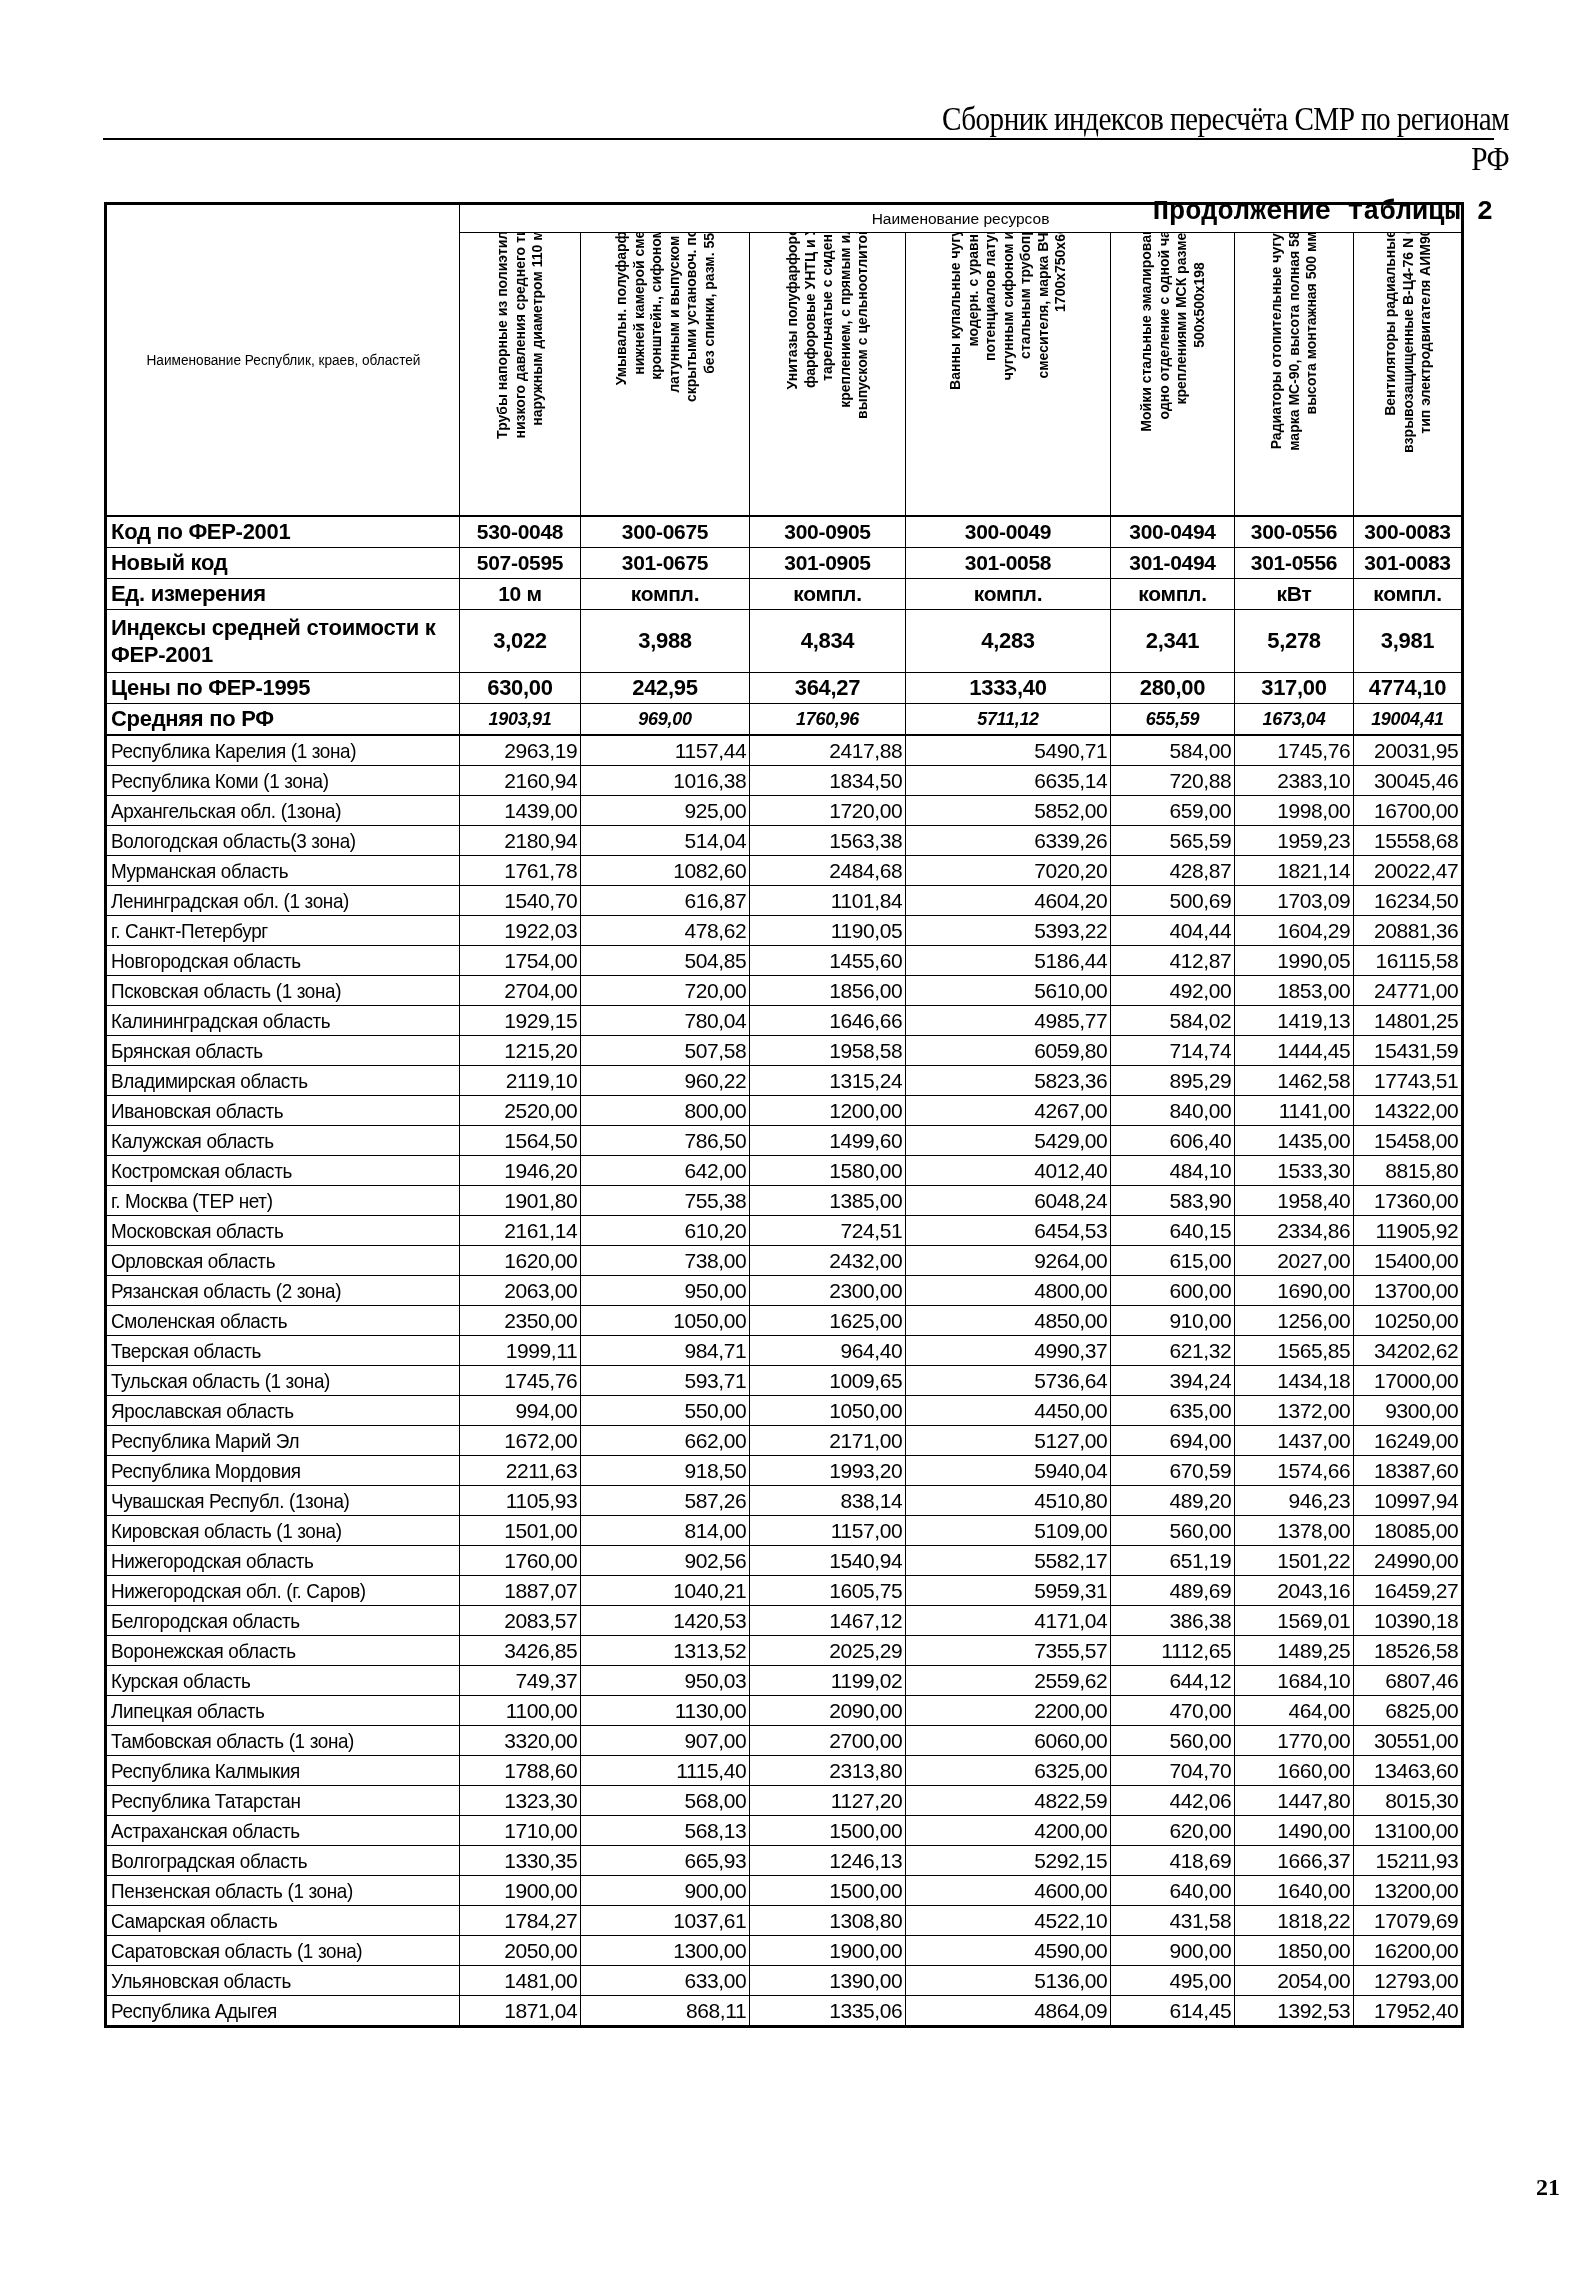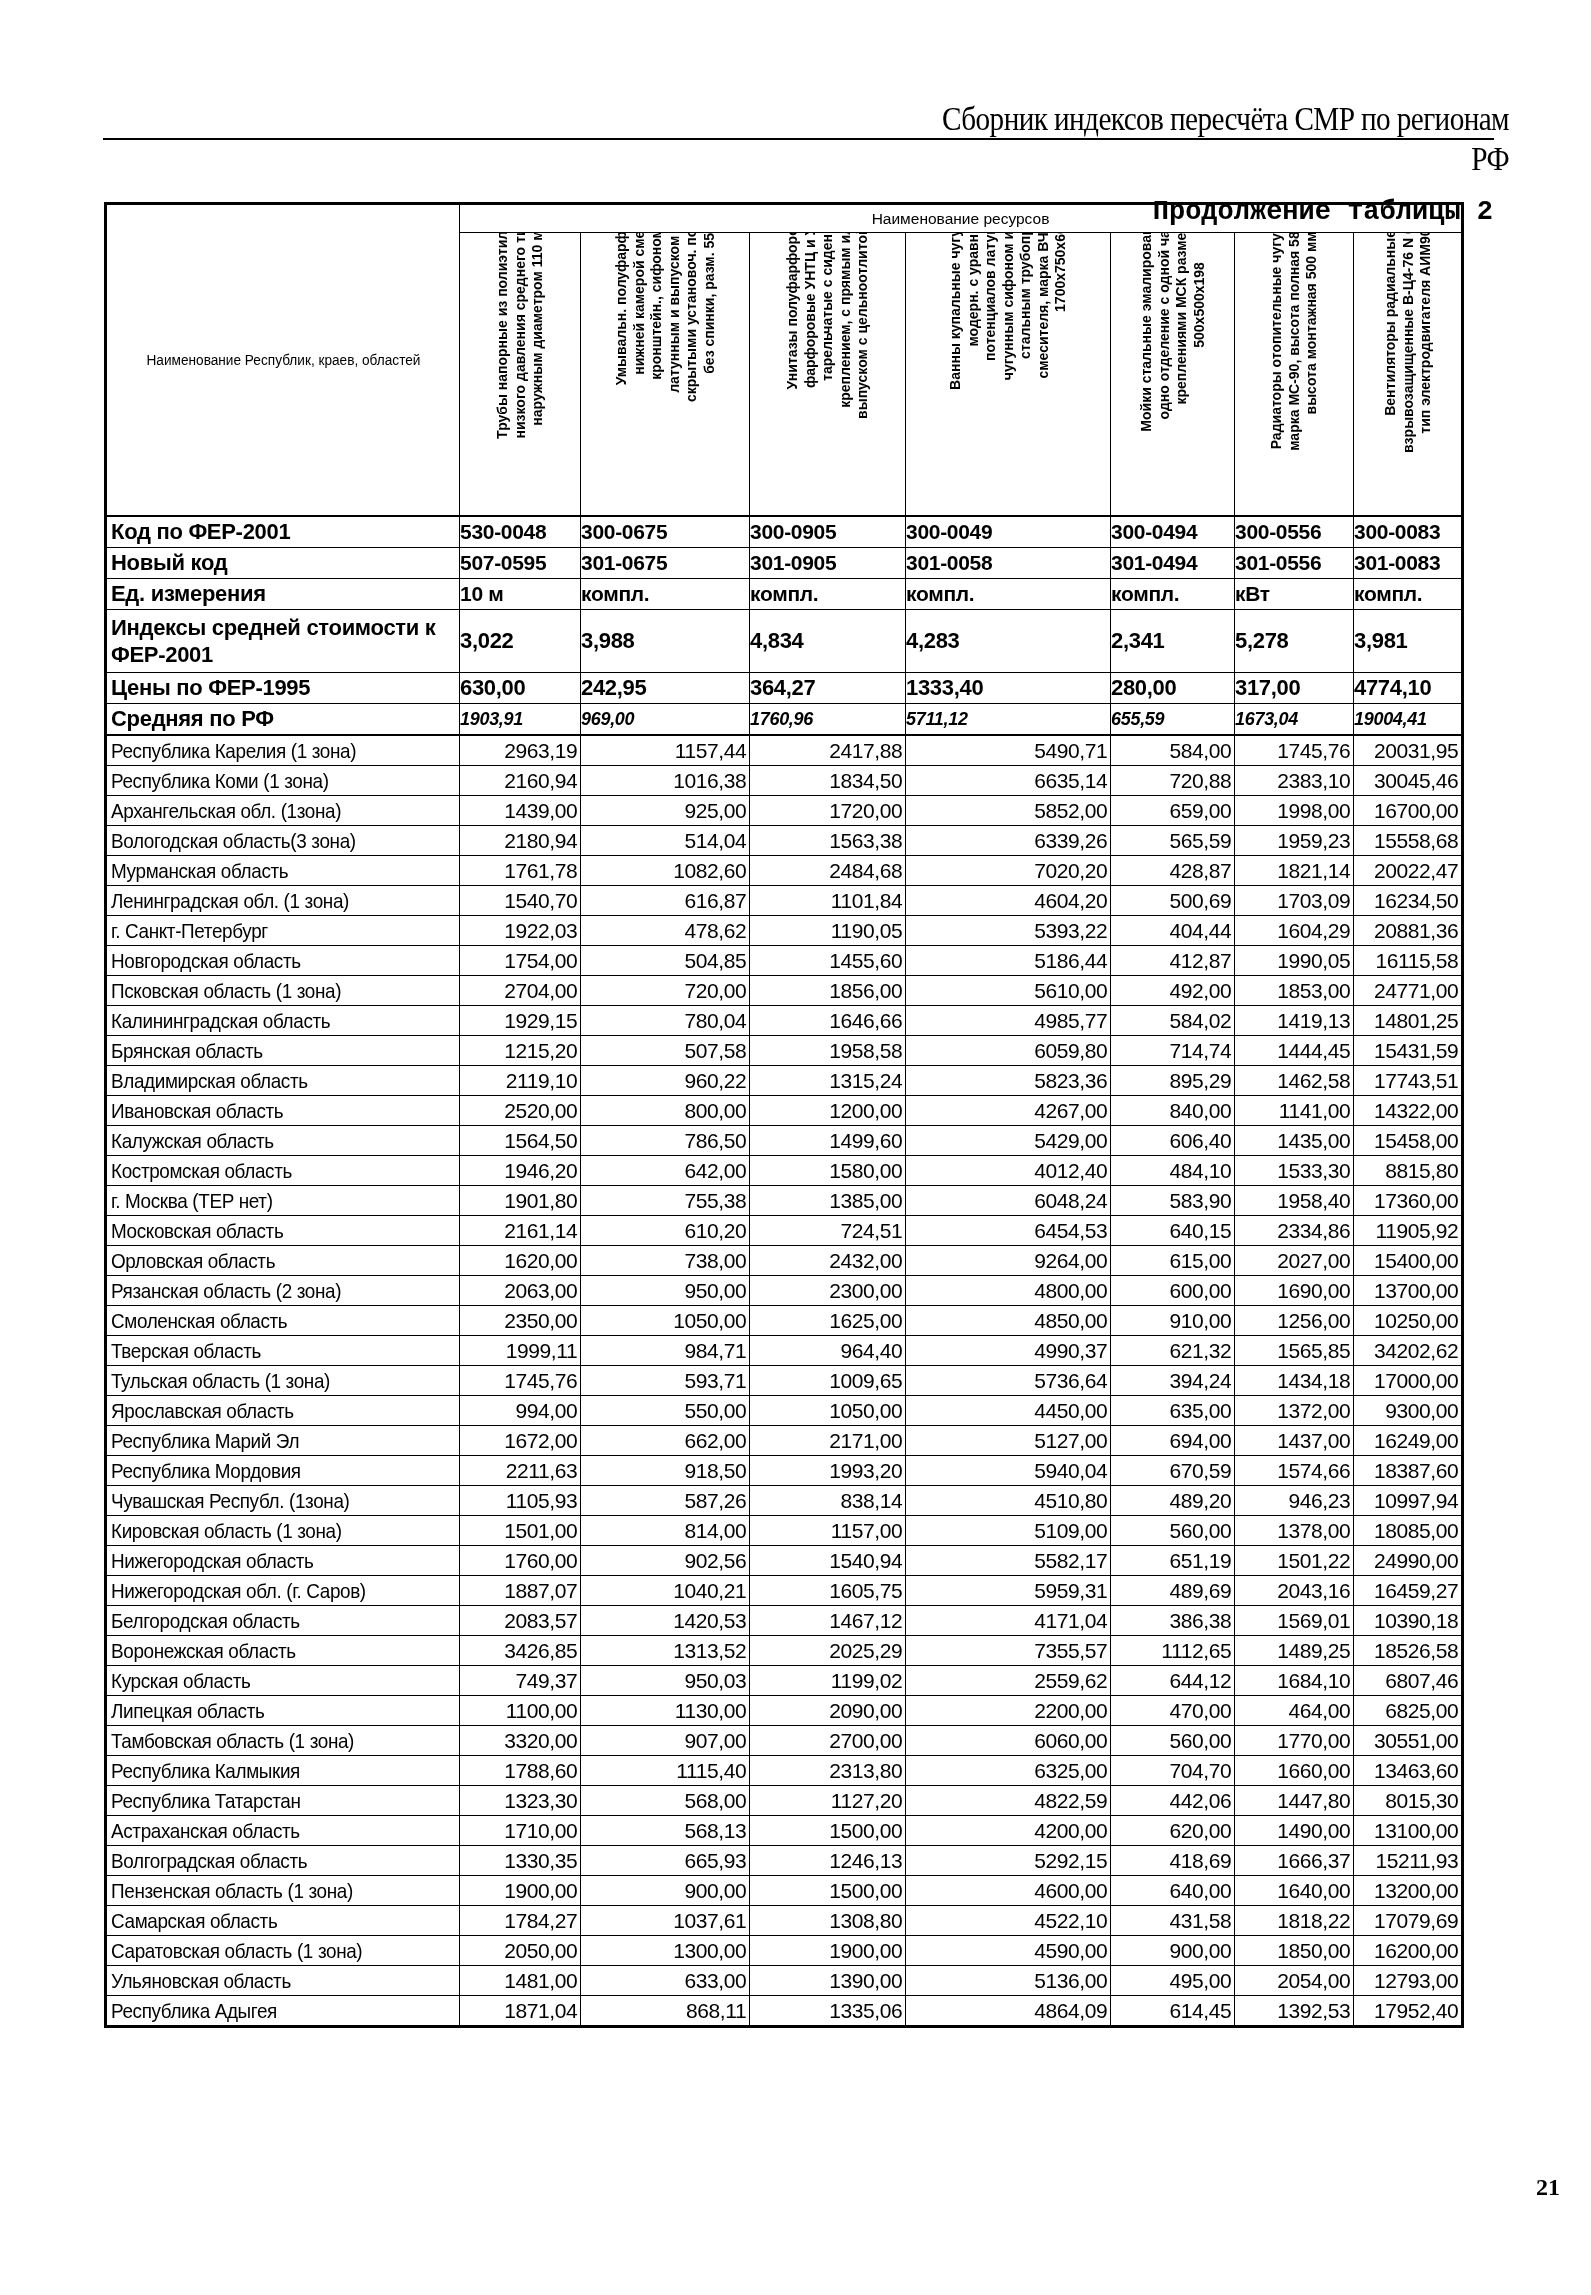--- a/index.html
+++ b/index.html
@@ -28,21 +28,21 @@
   .hdr-top { font-weight:normal; font-size:15.5px; text-align:center; height:27px; }
   .rot-cell { height:282px; position:relative; vertical-align:bottom; }
   .rot {
     position:absolute; left:50%; bottom:0; width:282px;
     transform-origin:0 0; transform:rotate(-90deg) translate(-1.3px,-50%);
     font-size:14px; line-height:17.5px; text-align:center; white-space:normal;
   }
   .rot-inner { width:276px; padding:0 3.4px; }
   .meta td { height:30px; font-size:21px; font-weight:bold; letter-spacing:-0.3px; }
   .meta td.lbl { text-align:left; padding-left:4px; font-size:22px; }
-  .meta td.val { }
+  .meta td.val { text-align:center; }
   .meta.tall td { height:62px; }
   .meta.tall td.lbl { line-height:27px; }
   .meta.small td.val { font-size:22px; }
   .meta.avg td.val { font-style:italic; font-size:18px; }
   .row td { height:29px; font-size:21px; letter-spacing:-0.4px; }
   .row td.lbl { text-align:left; padding-left:4px; white-space:nowrap; }
   .row td.lbl span { display:inline-block; transform:scaleX(0.9); transform-origin:left center; }
   .row td.val { text-align:right; padding-right:2.7px; }
   .thick-top td { border-top:2.7px solid #000; }
 </style>

